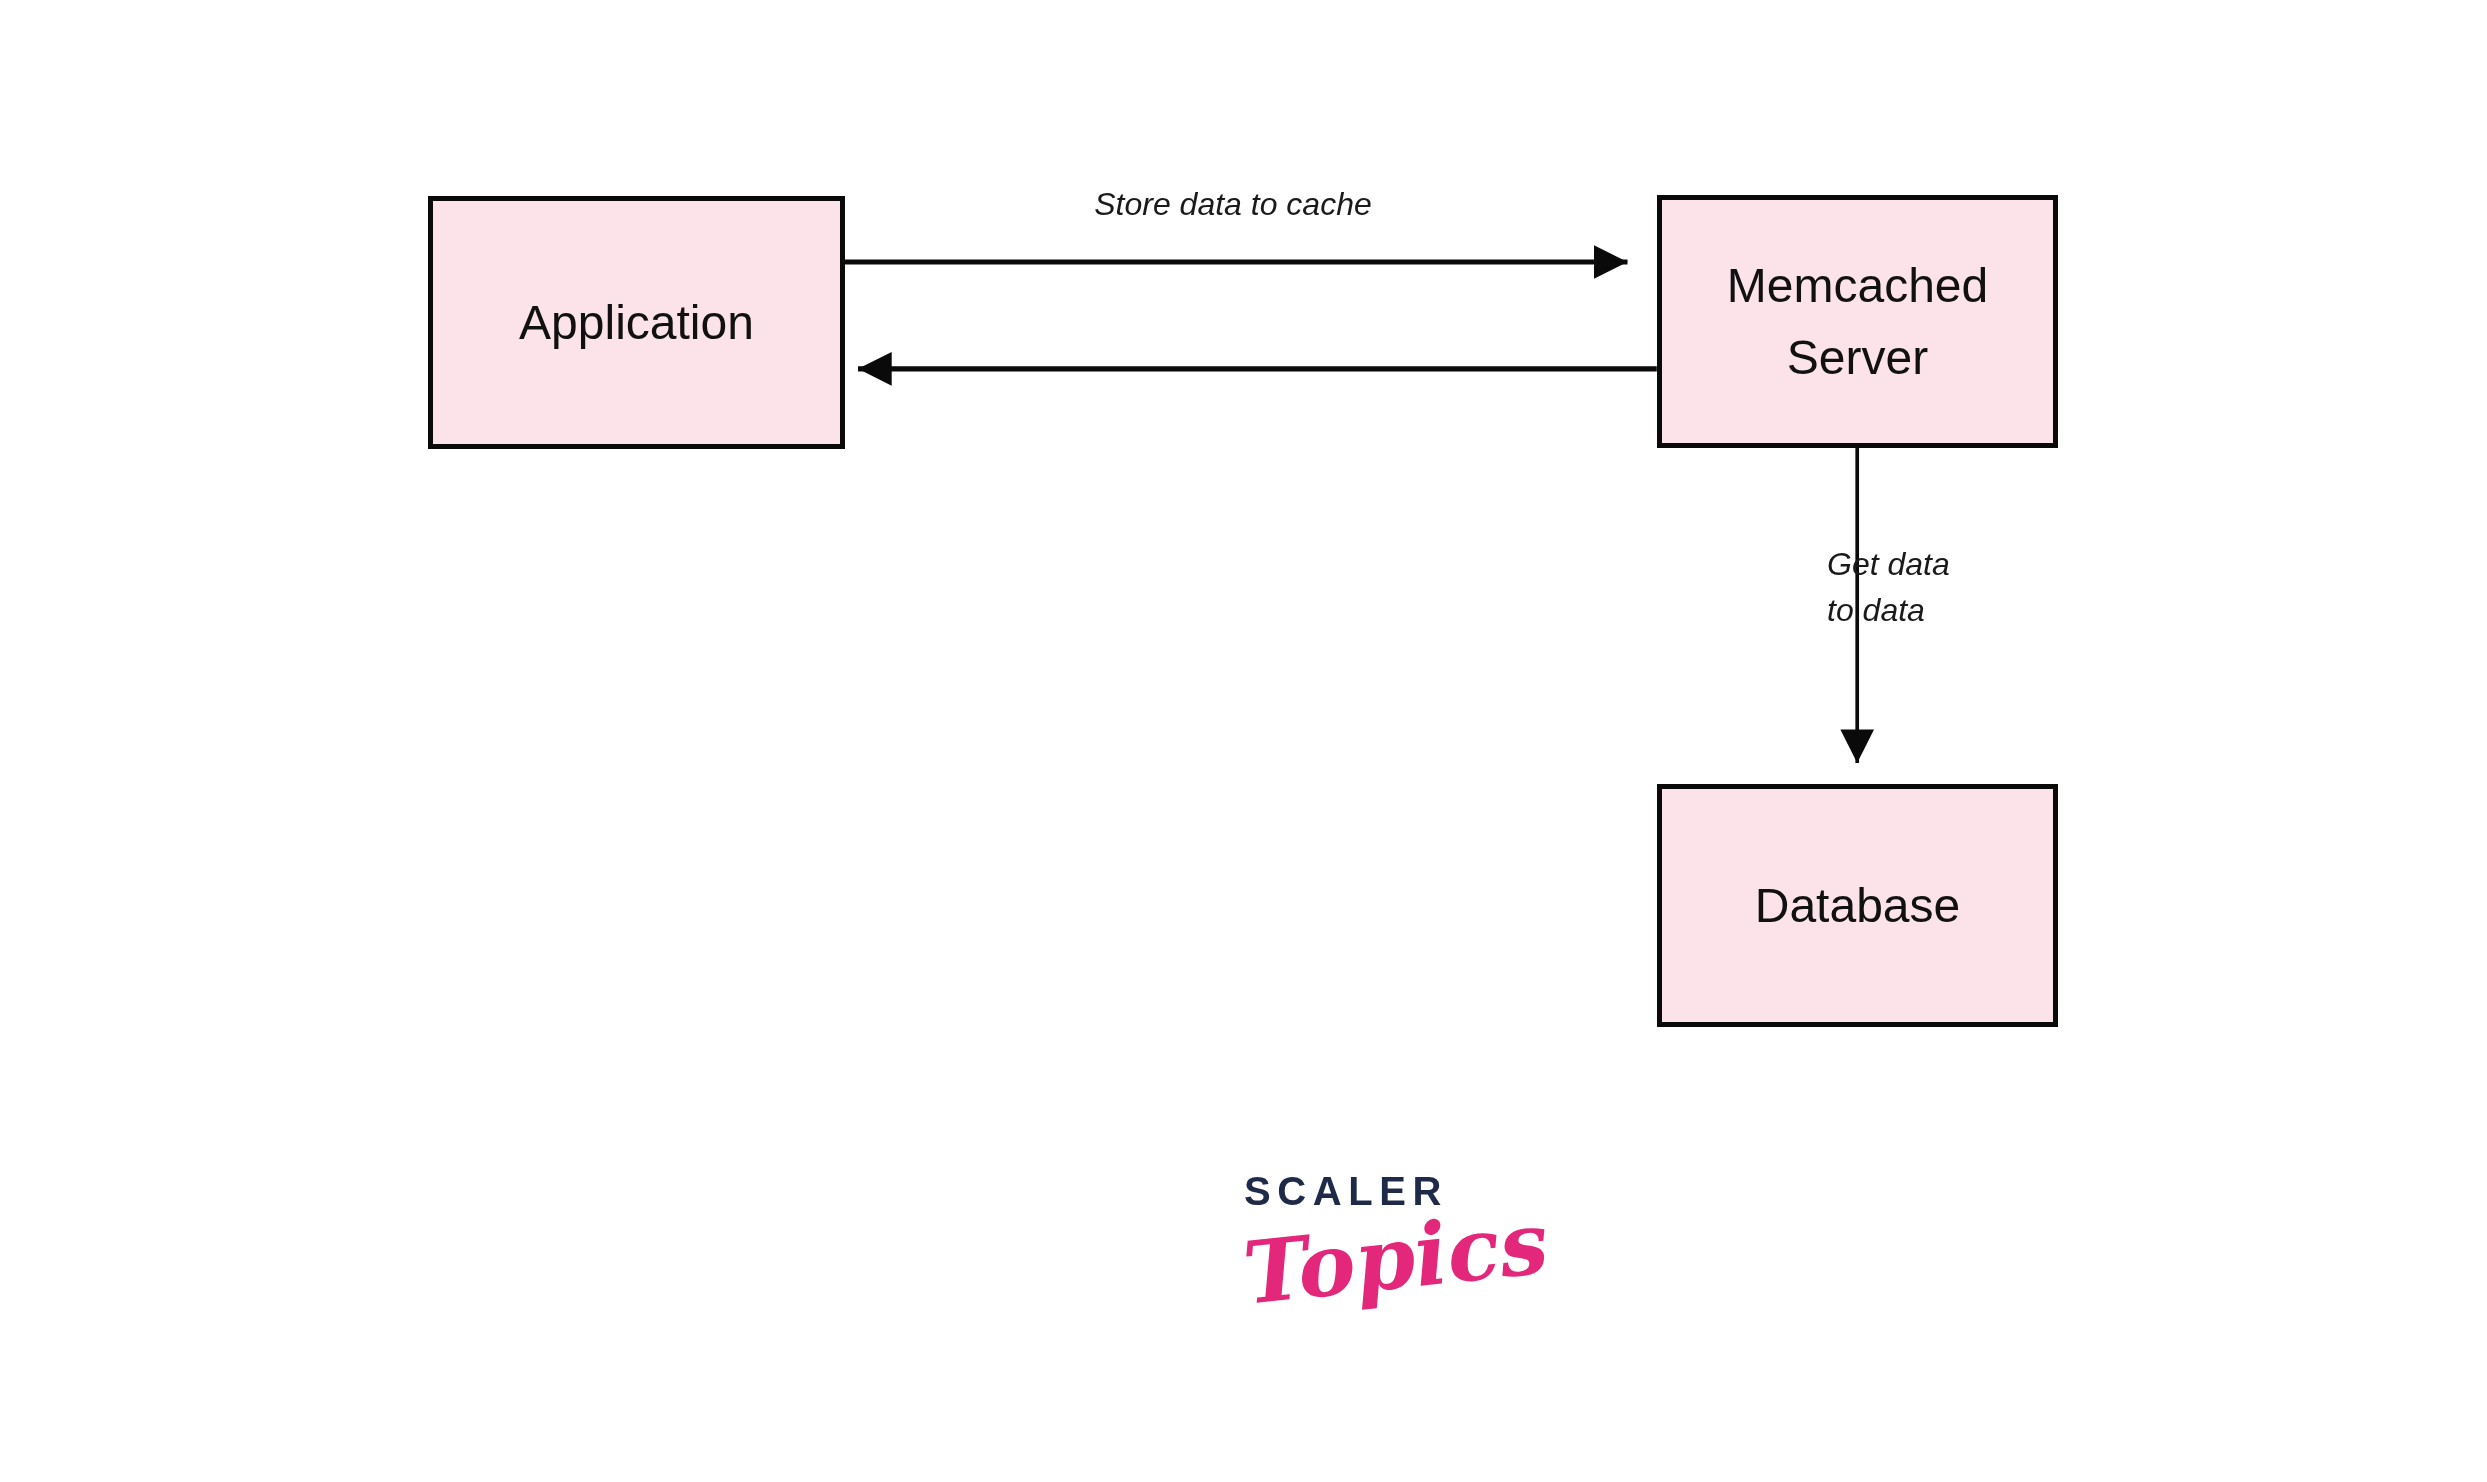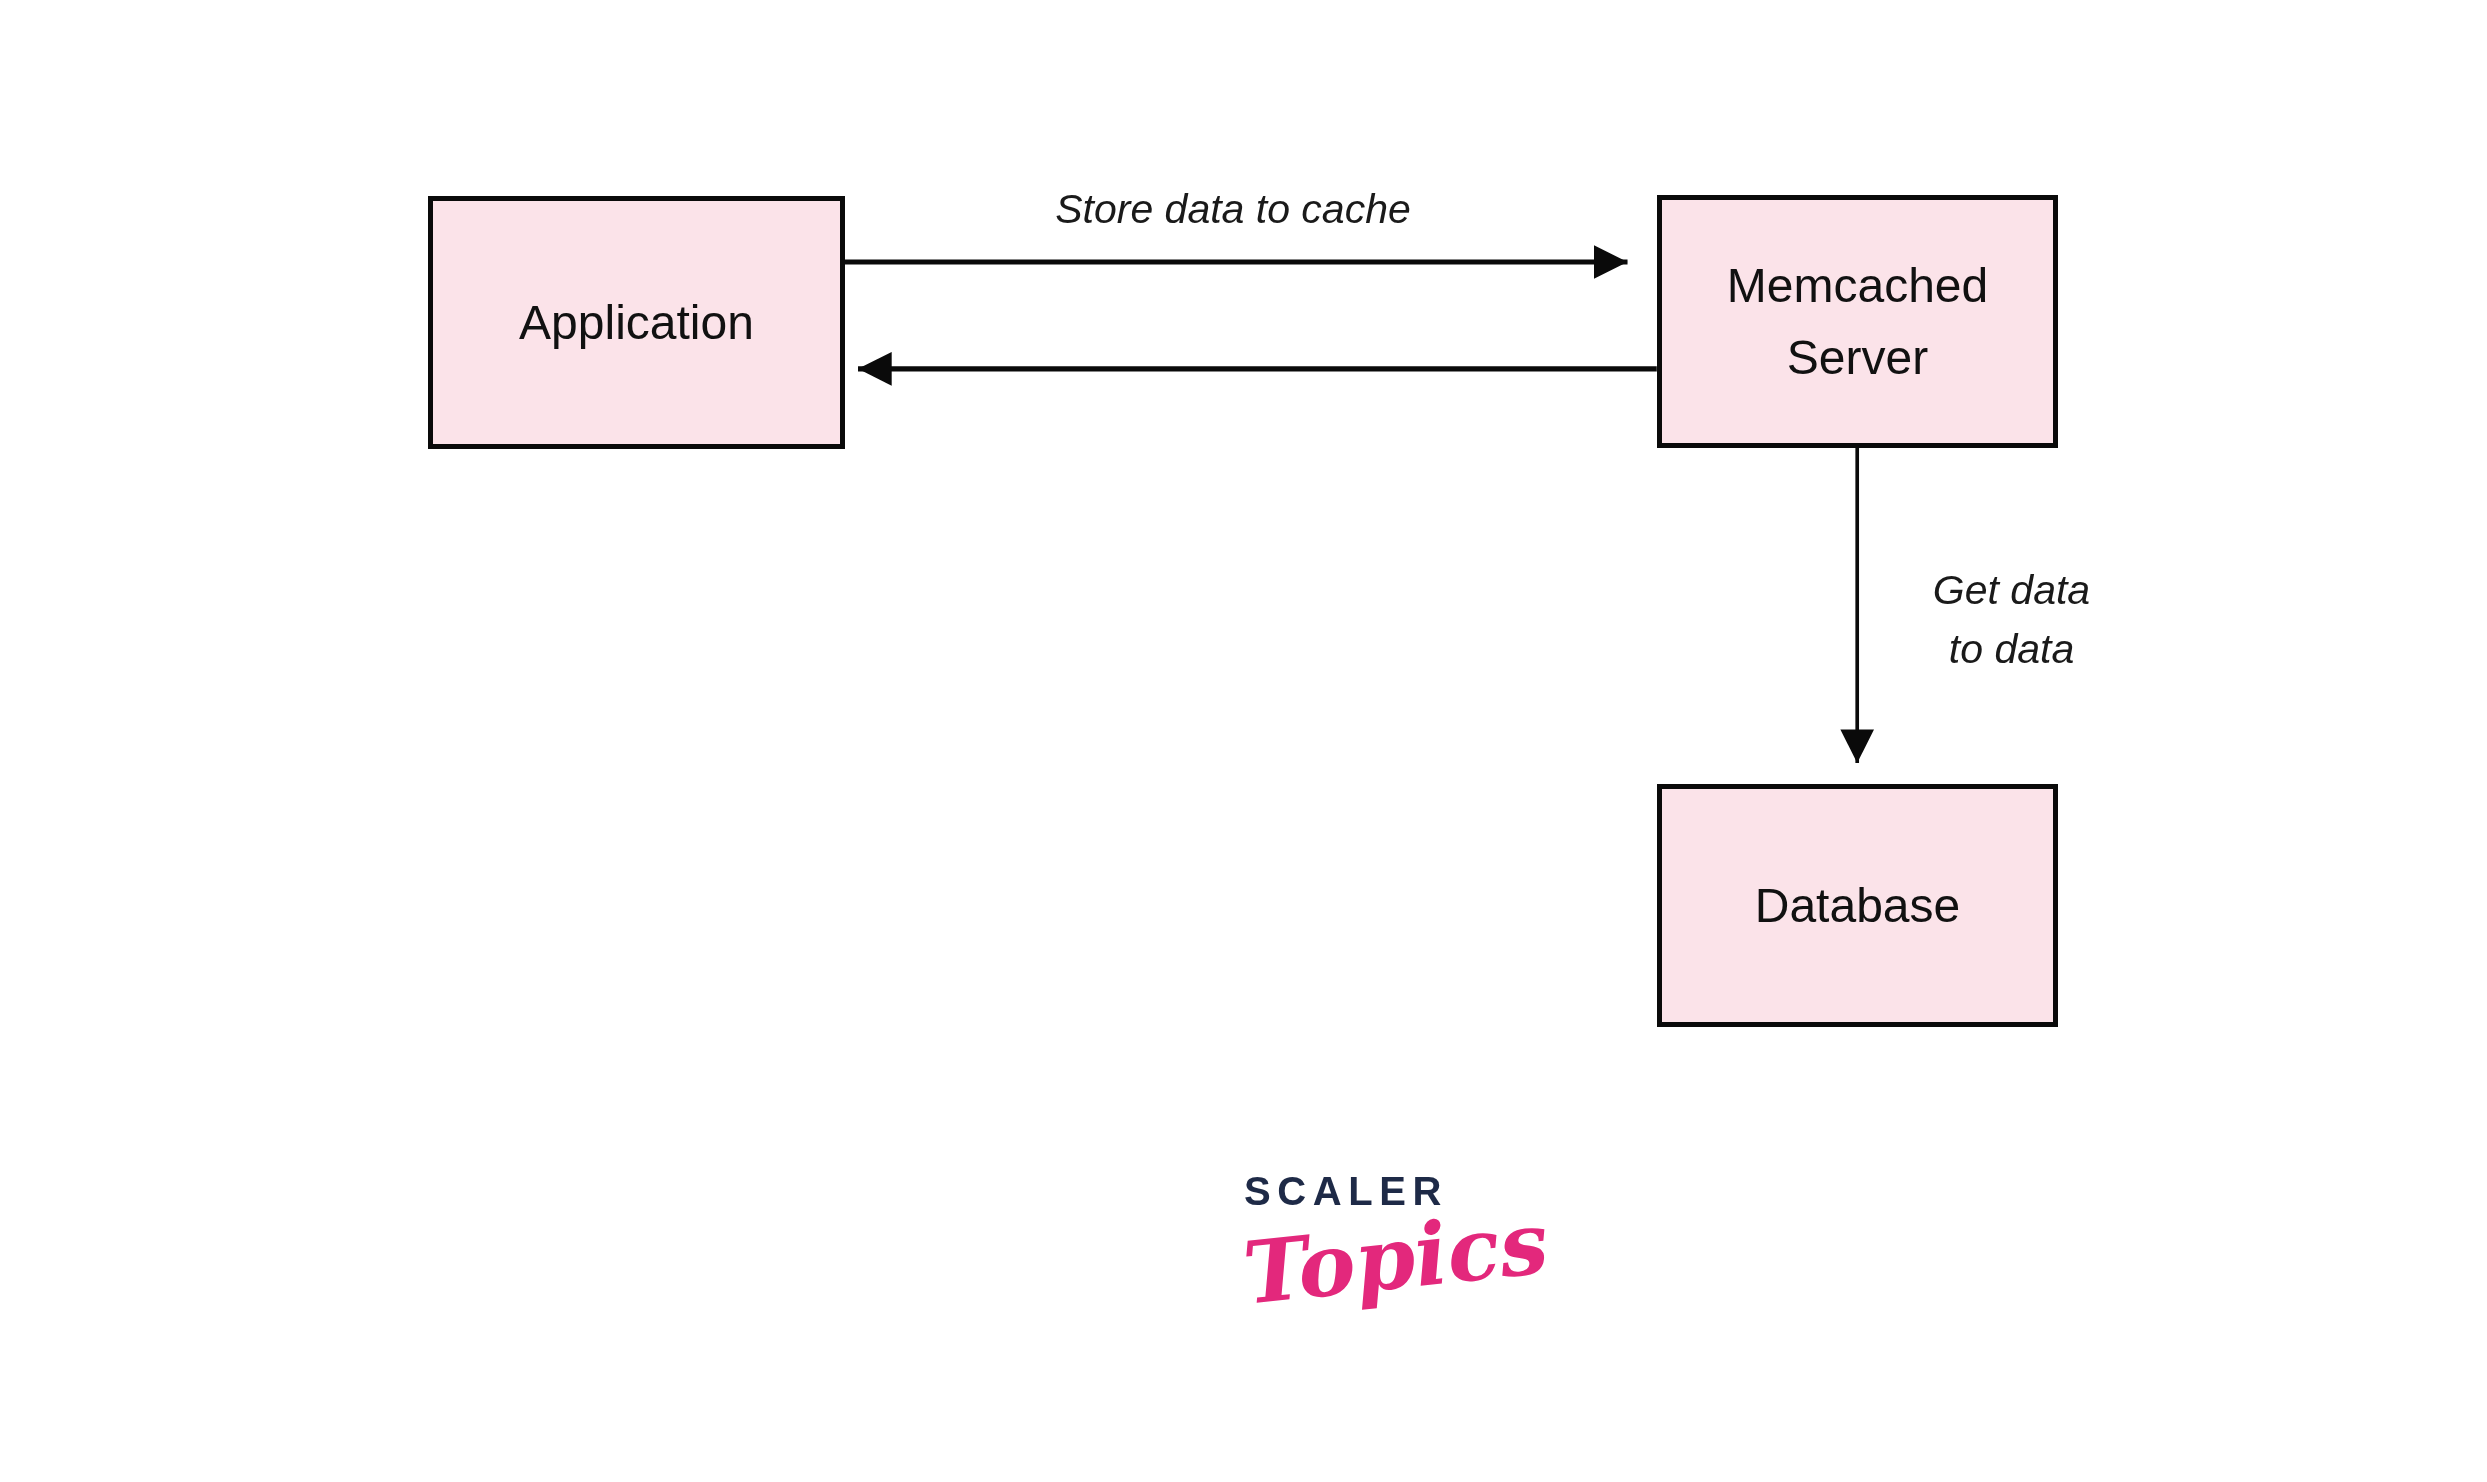--- a/index.html
+++ b/index.html
@@ -38,42 +38,41 @@
     color: #111111;
     box-sizing: border-box;
   }
   .node-application { left: 428px;  top: 196px;  width: 417px; height: 253px; }
   .node-memcached   { left: 1657px; top: 195px;  width: 401px; height: 253px; padding: 12px 29px; }
   .node-database    { left: 1657px; top: 784px; width: 401px; height: 243px; }
 
   .edge-label {
     position: absolute;
     font-style: italic;
-    font-size: 41px;
+    font-size: 32px;
     color: #1a1a1a;
     white-space: nowrap;
   }
   .edge-label-store {
     left: 1233px;
     top: 186px;
     transform: translateX(-50%);
   }
   .edge-label-get-from {
     left: 1233px;
     top: 388px;
     transform: translateX(-50%);
   }
   .edge-label-get-to {
-    left: 1887px;
+    left: 1827px;
     top: 541px;
     width: 249px;
-    text-align: center;
+    text-align: left;
     white-space: normal;
     line-height: 1.45;
-    margin-top: 20px;
   }
 
   .logo {
     position: absolute;
     left: 1244px;
     top: 1169px;
     width: 0;
     text-align: center;
   }
   .logo-brand {

